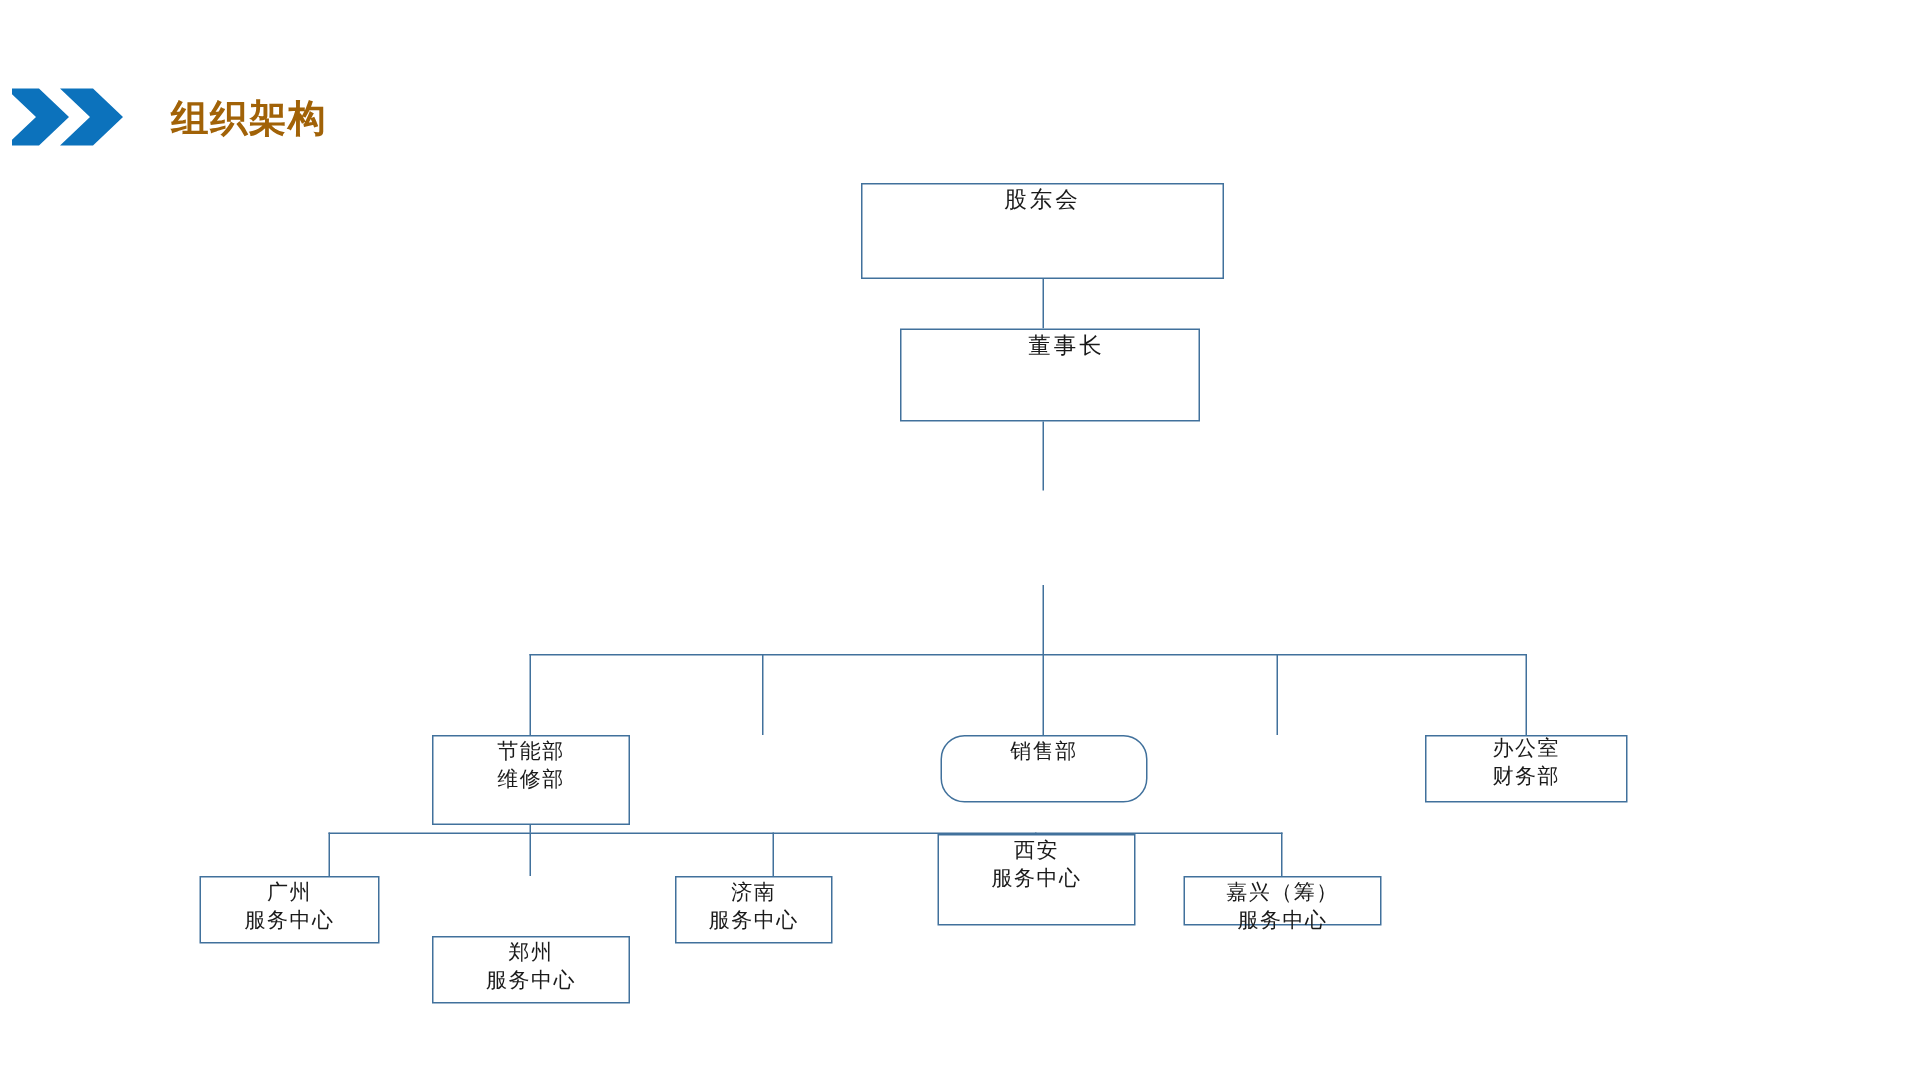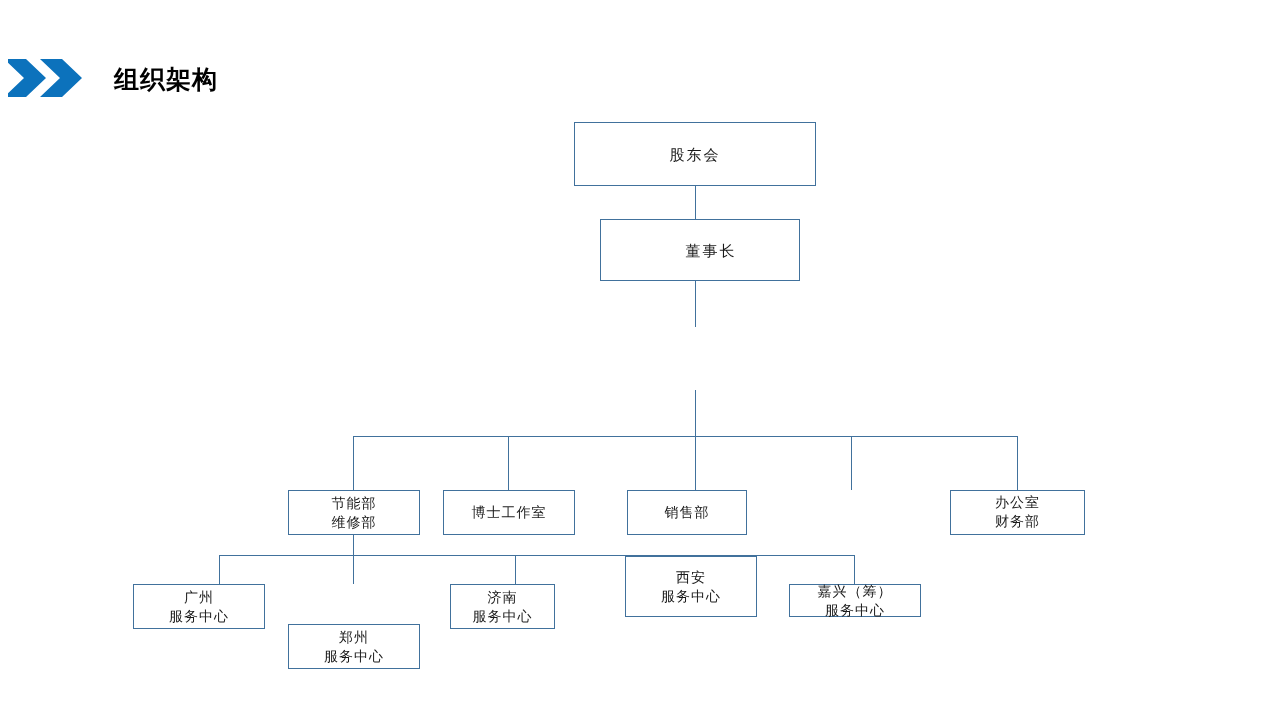--- a/index.html
+++ b/index.html
@@ -29,21 +29,21 @@
     top: 57px;
     width: 80px;
     height: 42px;
   }
   #page-title {
     position: absolute;
     left: 114px;
     top: 63px;
     font-size: 25px;
     font-weight: bold;
-    color: #000000;
+    color: #a16207;
     letter-spacing: 1px;
     white-space: nowrap;
     line-height: 32px;
   }
 
   
   #chart {
     position: absolute;
     left: 0;
     top: 0;
@@ -52,21 +52,21 @@
   }
 
   .node {
     position: absolute;
     box-sizing: border-box;
     border: 1px solid #41719C;
     background: #ffffff;
     display: flex;
     flex-direction: column;
     align-items: center;
-    justify-content: center;
+    justify-content: flex-start;
     color: #1a1a1a;
     font-size: 15px;
     line-height: 21px;
     letter-spacing: 2px;
     text-align: center;
     white-space: nowrap;
     z-index: 2;
   }
   .node .line2 { display: block; }
 
@@ -128,40 +128,37 @@
 
   <div class="node" style="left:574px; top:122px; width:242px; height:64px;">
     <span>股东会</span>
   </div>
 
   <div class="node" style="left:600px; top:219px; width:200px; height:62px;padding-left:22px;">
     <span>董事长</span>
   </div>
 
 
-  <div class="node small" style="left:288px; top:490px; width:132px; height:45px;">
+  <div class="node small" style="left:288px; top:490px; width:132px; height:60px;">
     <span>节能部</span>
     <span class="line2">维修部</span>
   </div>
 
-  <div class="node small" style="left:443px; top:490px; width:132px; height:45px;">
-    <span>博士工作室</span>
-  </div>
 
-  <div class="node small" style="left:627px; top:490px; width:120px; height:45px;">
+  <div class="node small" style="left:627px; top:490px; width:138px; height:45px;border-radius:16px;">
     <span>销售部</span>
   </div>
 
 
   <div class="node small" style="left:950px; top:490px; width:135px; height:45px;font-family:Liberation Mono, monospace;">
     <span>办公室</span>
     <span class="line2">财务部</span>
   </div>
 
-  <div class="node small" style="left:133px; top:584px; width:132px; height:45px;">
+  <div class="node small" style="left:133px; top:584px; width:120px; height:45px;">
     <span>广州</span>
     <span class="line2">服务中心</span>
   </div>
 
   <div class="node small" style="left:288px; top:584px; width:132px; height:45px;margin-top:40px;">
     <span>郑州</span>
     <span class="line2">服务中心</span>
   </div>
 
   <div class="node small" style="left:450px; top:584px; width:105px; height:45px;">

